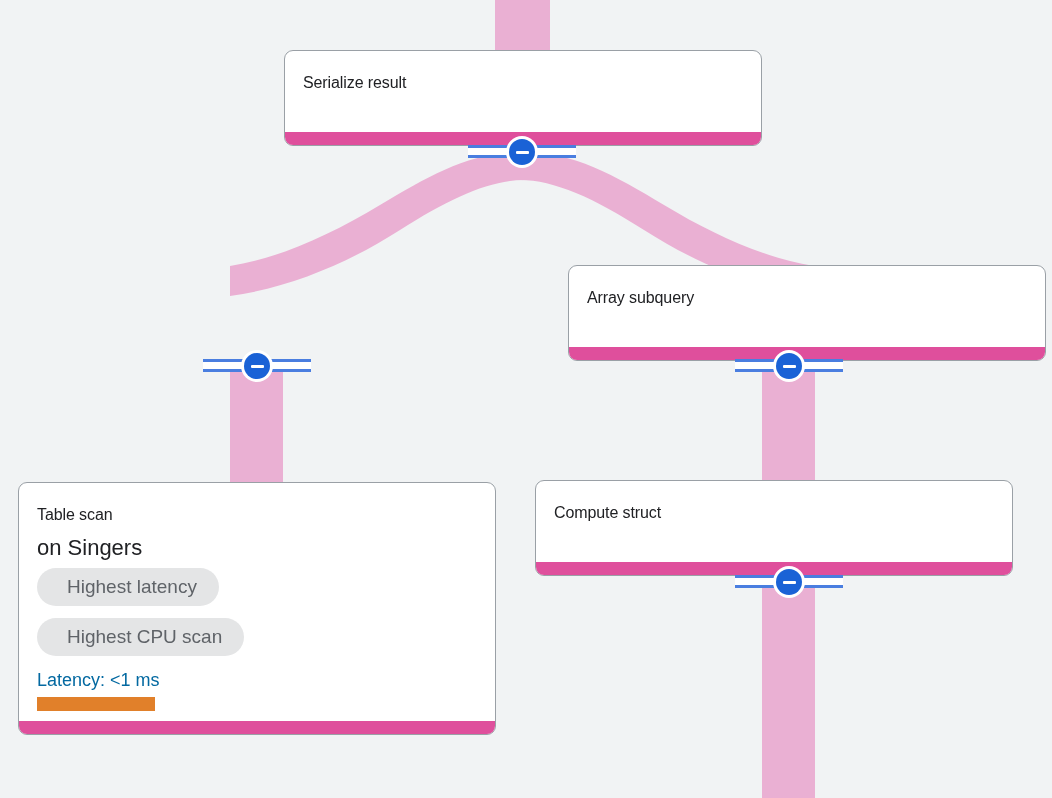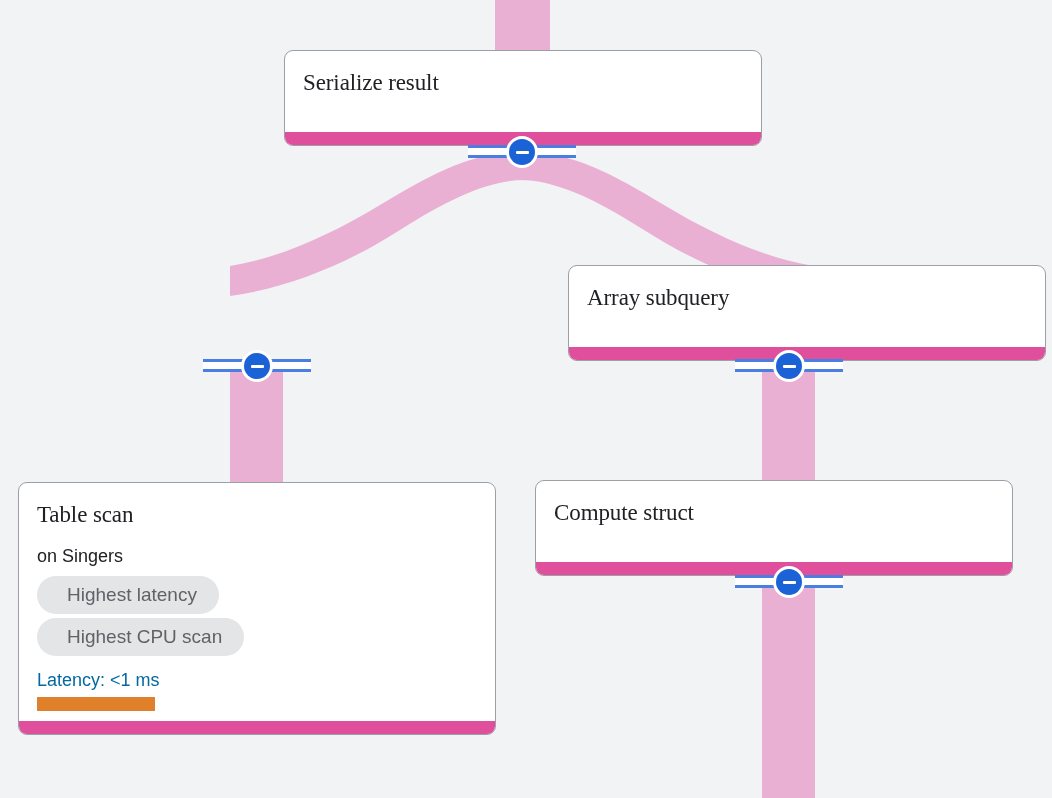--- a/index.html
+++ b/index.html
@@ -50,43 +50,42 @@
     min-height: 0;
   }
   .node-accent {
     flex: 0 0 auto;
     height: 13px;
     background: #df4f9c;
     width: 100%;
   }
 
   .node-title {
-    font-size: 23px;
+    font-size: 16px;
     line-height: 28px;
     font-weight: 500;
     color: #202124;
     letter-spacing: -0.1px;
     white-space: nowrap;
-    font-family: Liberation Serif, serif;
   }
   .node-subtitle {
-    font-size: 18px;
+    font-size: 22px;
     line-height: 22px;
     color: #202124;
-    margin-top: 16px;
+    margin-top: 8px;
     white-space: nowrap;
   }
 
   
   .chips {
     margin-top: 9px;
     display: flex;
     flex-direction: column;
     align-items: flex-start;
-    gap: 4px;
+    gap: 12px;
   }
   .chip {
     background: #e4e5e6;
     color: #5f6368;
     font-size: 19px;
     line-height: 22px;
     border-radius: 20px;
     padding: 8px 22px 8px 30px;
     white-space: nowrap;
   }

